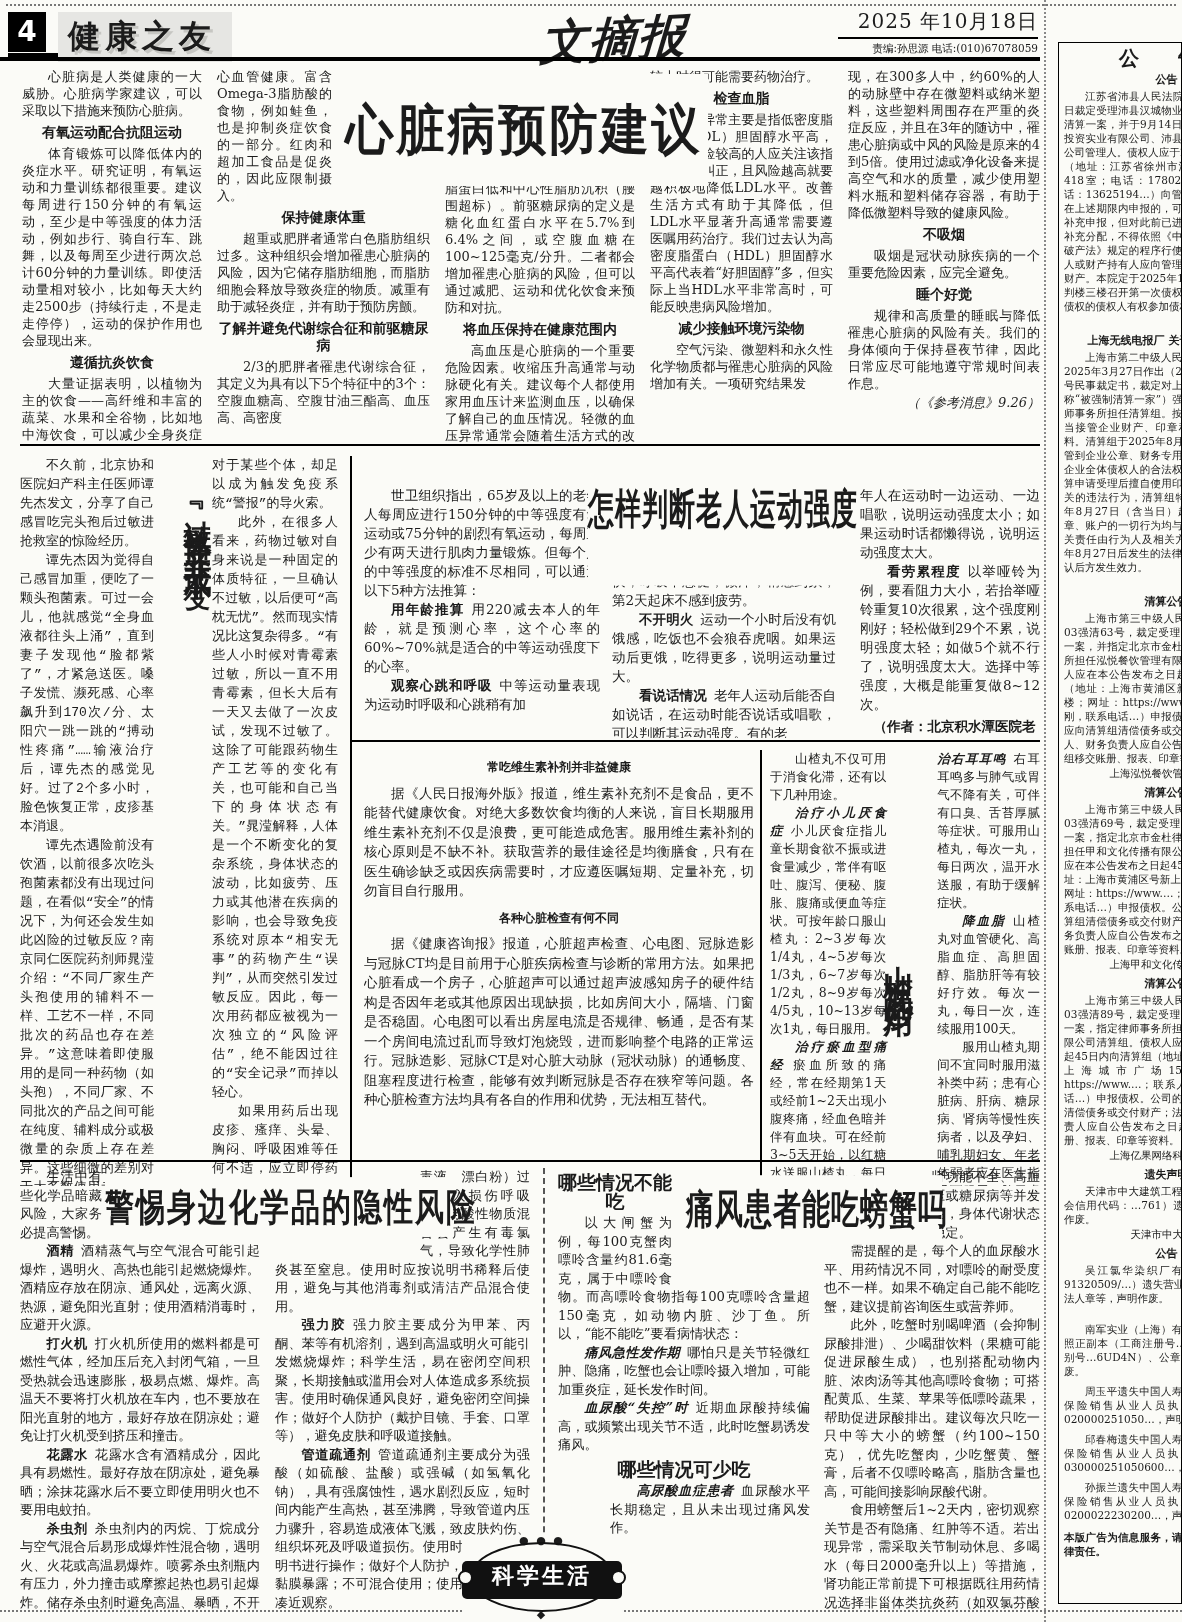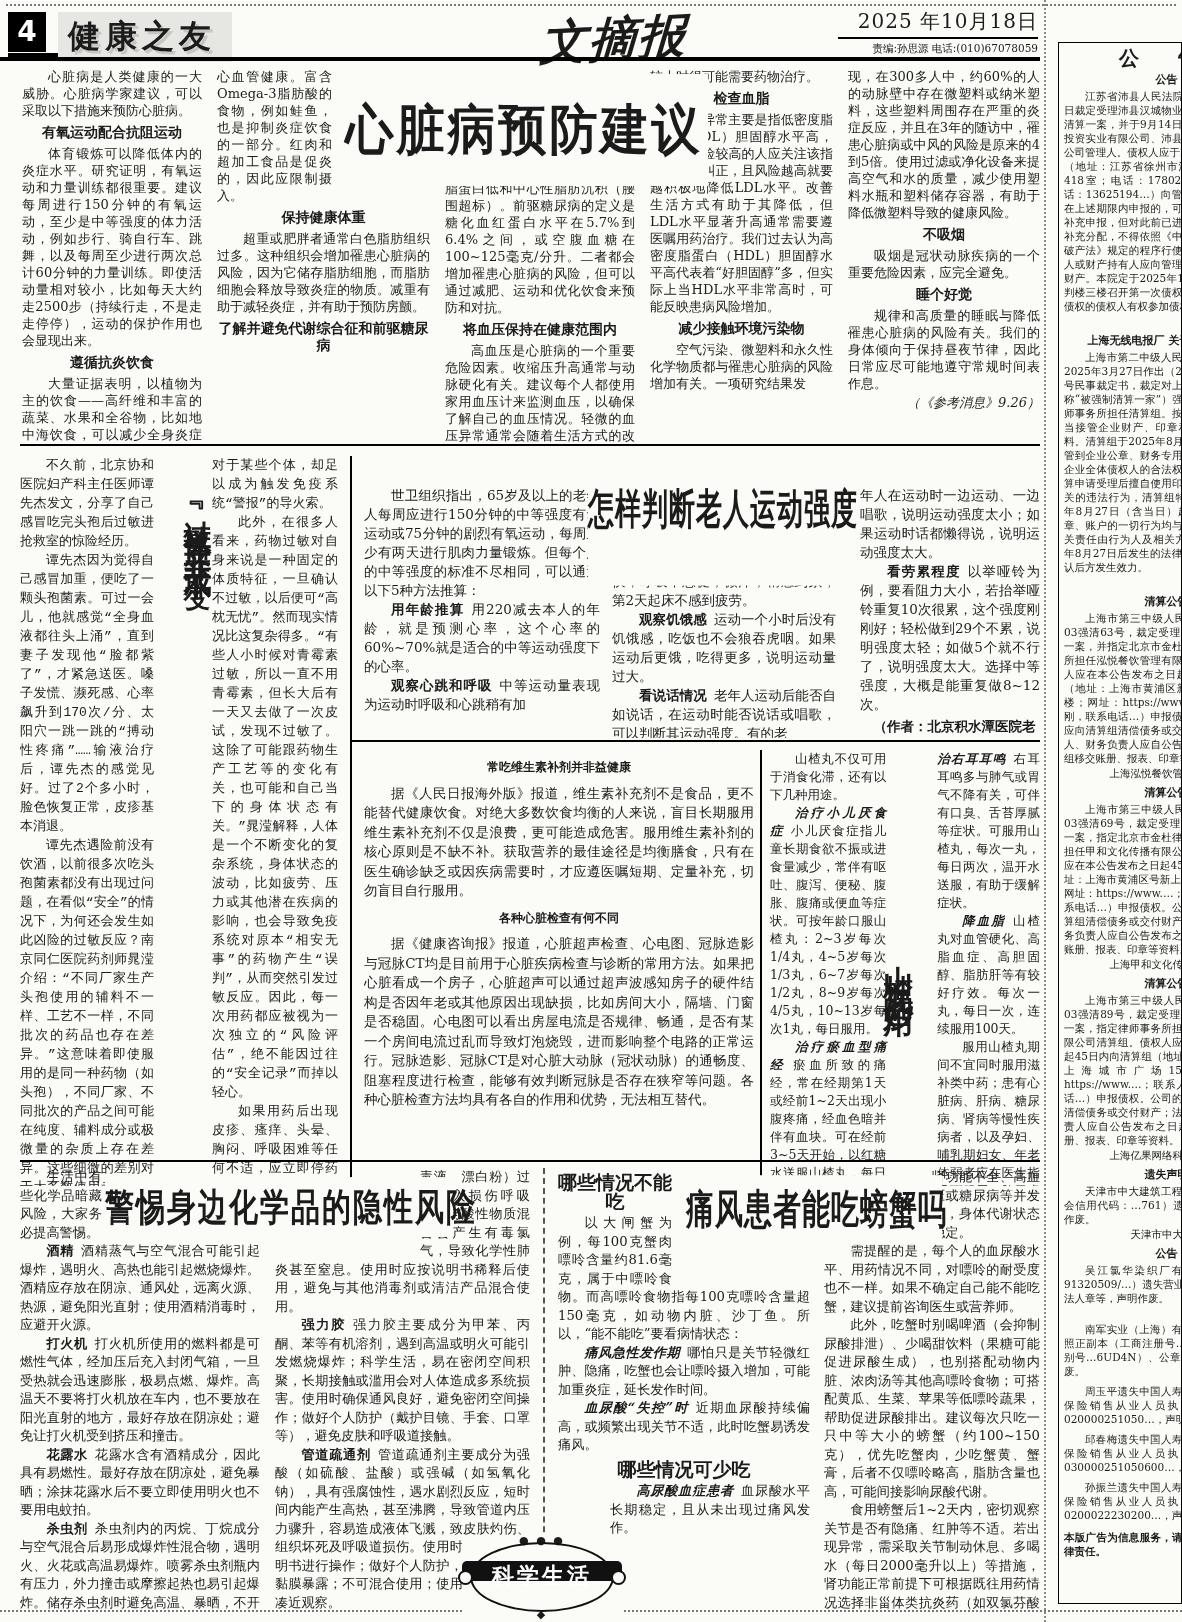--- a/index.html
+++ b/index.html
@@ -51,21 +51,21 @@
   .a6{font-size:12.5px;line-height:18px;overflow:hidden;}
   .vt6{font-size:30px;letter-spacing:9px;width:38px;display:flex;align-items:center;}
   .a7,.a8{font-size:13.2px;line-height:18.5px;overflow:hidden;}
   .a7 .nh,.a8 .nh{font-size:19px;}
   .t7{font-size:29px;line-height:46px;transform:scale(1,1.3);letter-spacing:2px;}
   .t8{font-size:28px;line-height:48px;transform:scale(1,1.45);letter-spacing:1px;}
   .vdash{border-left:2px dashed #555;}
   
   .badge{z-index:3;background:#fbfbf7;}
   .badge .oval{position:absolute;left:8px;top:6px;right:8px;bottom:6px;border:2.5px solid #111;border-radius:50%;}
-  .badge .band{position:absolute;left:0;right:0;top:25px;height:20px;background:#111;border-radius:5px;
+  .badge .band{position:absolute;left:0;right:0;top:25px;height:38px;background:#111;border-radius:5px;
       color:#fff;text-align:center;font-family:"DejaVu Sans","Liberation Sans",sans-serif;
       font-weight:bold;font-size:22px;line-height:30px;letter-spacing:3px;}
   .badge .dotL,.badge .dotR{position:absolute;top:34px;width:11px;height:11px;background:#fbfbf7;
       border:2px solid #111;border-radius:50%;}
   .badge .dotL{left:-4px;} .badge .dotR{right:-4px;}
   .badge .orn{position:absolute;left:0;right:0;text-align:center;font-size:11px;letter-spacing:2px;}
   .badge .ot{top:-2px;} .badge .ob{bottom:-3px;}
   
   .sidebox{border:1px solid #000;overflow:hidden;background:#fbfbf7;}
   .sb-in{width:205px;padding:4px 5px;font-size:10.5px;line-height:14px;}
@@ -101,20 +101,21 @@
         <p class="np">体育锻炼可以降低体内的炎症水平。研究证明，有氧运动和力量训练都很重要。建议每周进行150分钟的有氧运动，至少是中等强度的体力活动，例如步行、骑自行车、跳舞，以及每周至少进行两次总计60分钟的力量训练。即使活动量相对较小，比如每天大约走2500步（持续行走，不是走走停停），运动的保护作用也会显现出来。</p>
         <div class="nh">遵循抗炎饮食</div>
         <p class="np">大量证据表明，以植物为主的饮食——高纤维和丰富的蔬菜、水果和全谷物，比如地中海饮食，可以减少全身炎症并改善</p>
       </div>
       <div style="width:213px;">
         <i class="sp fr" style="width:98px;height:110px;"></i>
         <p class="np cnt">心血管健康。富含Omega-3脂肪酸的食物，例如鲑鱼，也是抑制炎症饮食的一部分。红肉和超加工食品是促炎的，因此应限制摄入。</p>
         <div class="nh">保持健康体重</div>
         <p class="np">超重或肥胖者通常白色脂肪组织过多。这种组织会增加罹患心脏病的风险，因为它储存脂肪细胞，而脂肪细胞会释放导致炎症的物质。减重有助于减轻炎症，并有助于预防房颤。</p>
         <div class="nh">了解并避免代谢综合征和前驱糖尿病</div>
+        <p class="np">2/3的肥胖者罹患代谢综合征，其定义为具有以下5个特征中的3个：空腹血糖高、空腹甘油三酯高、血压高、高密度</p>
       </div>
       <div style="width:190px;padding-top:112px;">
         <p class="np cnt">脂蛋白低和中心性脂肪沉积（腰围超标）。前驱糖尿病的定义是糖化血红蛋白水平在5.7%到6.4%之间，或空腹血糖在100~125毫克/分升。二者都会增加罹患心脏病的风险，但可以通过减肥、运动和优化饮食来预防和对抗。</p>
         <div class="nh">将血压保持在健康范围内</div>
         <p class="np">高血压是心脏病的一个重要危险因素。收缩压升高通常与动脉硬化有关。建议每个人都使用家用血压计来监测血压，以确保了解自己的血压情况。轻微的血压异常通常会随着生活方式的改变而改善，但血压升高幅度</p>
       </div>
       <div style="width:183px;">
         <p class="np cnt">较大时很可能需要药物治疗。</p>
         <div class="nh">检查血脂</div>
         <p class="np">脂质异常主要是指低密度脂蛋白（LDL）胆固醇水平高，心脏病风险较高的人应关注该指标并加以纠正，且风险越高就要越积极地降低LDL水平。改善生活方式有助于其降低，但LDL水平显著升高通常需要遵医嘱用药治疗。我们过去认为高密度脂蛋白（HDL）胆固醇水平高代表着“好胆固醇”多，但实际上当HDL水平非常高时，可能反映患病风险增加。</p>
@@ -156,21 +157,21 @@
   <div class="abs a3" style="left:364px;top:486px;width:676px;height:252px;">
     <div class="abs bigtitle t3" style="left:224px;top:6px;width:266px;height:72px;">怎样判断老人运动强度</div>
     <div class="cols">
       <div style="width:236px;margin-right:12px;">
         <p class="np">世卫组织指出，65岁及以上的老年人每周应进行150分钟的中等强度有氧运动或75分钟的剧烈有氧运动，每周至少有两天进行肌肉力量锻炼。但每个人的中等强度的标准不尽相同，可以通过以下5种方法推算：</p>
         <p class="np"><b class="kw">用年龄推算</b><span>用220减去本人的年龄，就是预测心率，这个心率的60%~70%就是适合的中等运动强度下的心率。</span></p>
         <p class="np"><b class="kw">观察心跳和呼吸</b><span>中等运动量表现为运动时呼吸和心跳稍有加</span></p>
       </div>
       <div style="width:224px;margin-right:24px;padding-top:86px;">
         <p class="np cnt">快，呼吸不急促，微汗，稍感到累，第2天起床不感到疲劳。</p>
-        <p class="np"><b class="kw">观察饥饿感</b><span>运动一个小时后没有饥饿感，吃饭也不会狼吞虎咽。如果运动后更饿，吃得更多，说明运动量过大。</span></p>
+        <p class="np"><b class="kw">不开明火</b><span>运动一个小时后没有饥饿感，吃饭也不会狼吞虎咽。如果运动后更饿，吃得更多，说明运动量过大。</span></p>
         <p class="np"><b class="kw">看说话情况</b><span>老年人运动后能否自如说话，在运动时能否说话或唱歌，可以判断其运动强度。有的老</span></p>
       </div>
       <div style="width:180px;">
         <p class="np cnt">年人在运动时一边运动、一边唱歌，说明运动强度太小；如果运动时话都懒得说，说明运动强度太大。</p>
         <p class="np"><b class="kw">看劳累程度</b><span>以举哑铃为例，要看阻力大小，若抬举哑铃重复10次很累，这个强度刚刚好；轻松做到29个不累，说明强度太轻；如做5个就不行了，说明强度太大。选择中等强度，大概是能重复做8~12次。</span></p>
         <div class="auth">（作者：北京积水潭医院老年医学中心田巍）</div>
 
       </div>
     </div>
   </div>

